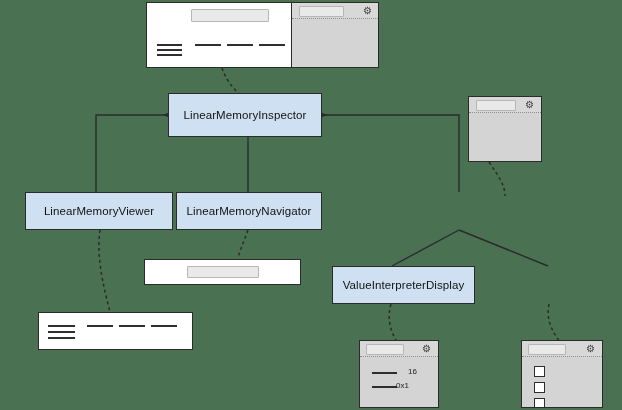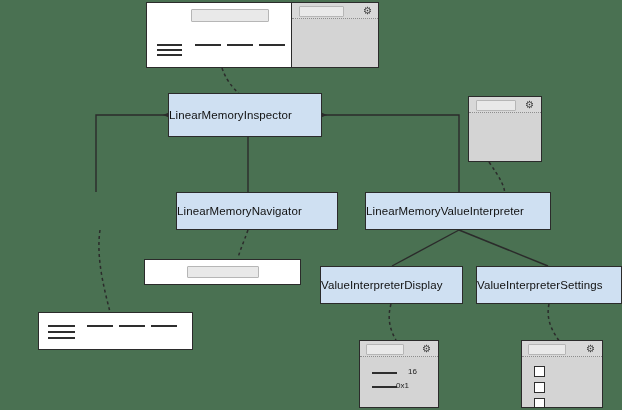--- a/index.html
+++ b/index.html
@@ -23,21 +23,21 @@
     pointer-events: none;
   }
   
   .node {
     position: absolute;
     background: #cfe0f2;
     border: 1px solid #2b2b2b;
     box-sizing: border-box;
     display: flex;
     align-items: center;
-    justify-content: flex-start;
+    justify-content: center;
     color: #111111;
     font-size: 11.5px;
     letter-spacing: 0.1px;
     text-align: center;
     white-space: nowrap;
   }
   
   .shot {
     position: absolute;
     box-sizing: border-box;
@@ -154,36 +154,33 @@
       <div class="toolbar"></div>
       <div class="pill" style="left:7px; top:3px; width:45px; height:11px;"></div>
       <div class="gear" style="right:6px; top:3px;">⚙</div>
     </div>
   </div>
 
   <div class="node" style="left:168px; top:93px; width:154px; height:44px;">
     <span>LinearMemoryInspector</span>
   </div>
 
-
-  <div class="node" style="left:176px; top:192px; width:162px; height:38px;">
+  <div class="node" style="left:25px; top:192px; width:148px; height:38px;">
+    <span>LinearMemoryViewer</span>
+  </div>
+
+  <div class="node" style="left:176px; top:192px; width:146px; height:38px;">
     <span>LinearMemoryNavigator</span>
   </div>
 
-  <div class="node" style="left:365px; top:192px; width:186px; height:38px;">
-    <span>LinearMemoryValueInterpreter</span>
-  </div>
-
-  <div class="node" style="left:320px; top:266px; width:143px; height:38px;">
+
+  <div class="node" style="left:332px; top:266px; width:143px; height:38px;">
     <span>ValueInterpreterDisplay</span>
   </div>
 
-  <div class="node" style="left:476px; top:266px; width:146px; height:38px;">
-    <span>ValueInterpreterSettings</span>
-  </div>
 
   <div class="shot gray" style="left:468px; top:96px; width:74px; height:66px;">
     <div class="toolbar"></div>
     <div class="pill" style="left:7px; top:3px; width:40px; height:11px;"></div>
     <div class="gear" style="right:7px; top:3px;">⚙</div>
   </div>
 
   <div class="shot" style="left:144px; top:259px; width:157px; height:26px;">
     <div class="pill" style="left:42px; top:6px; width:72px; height:12px;"></div>
   </div>

